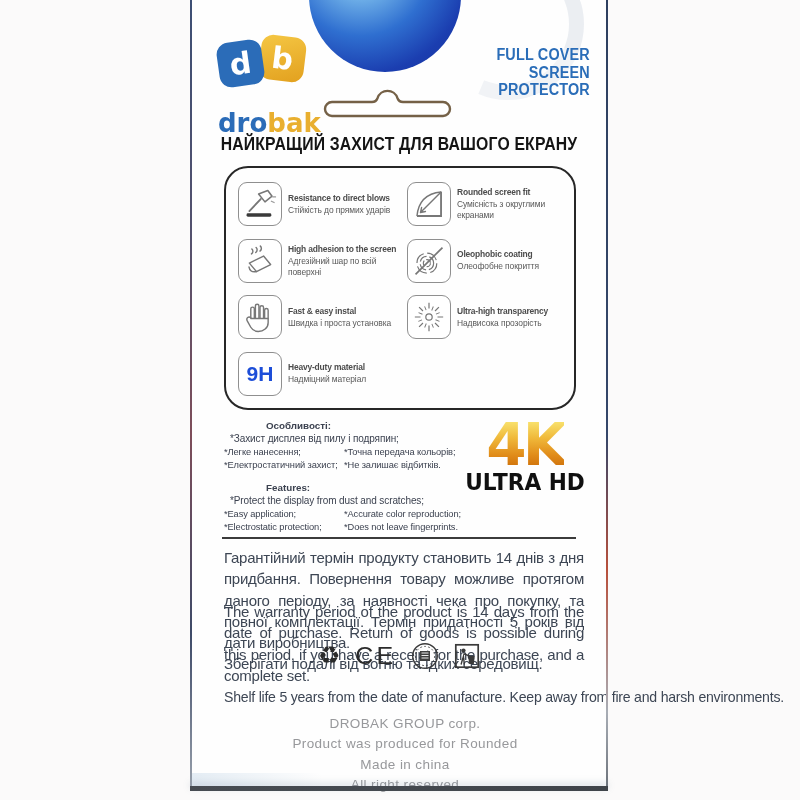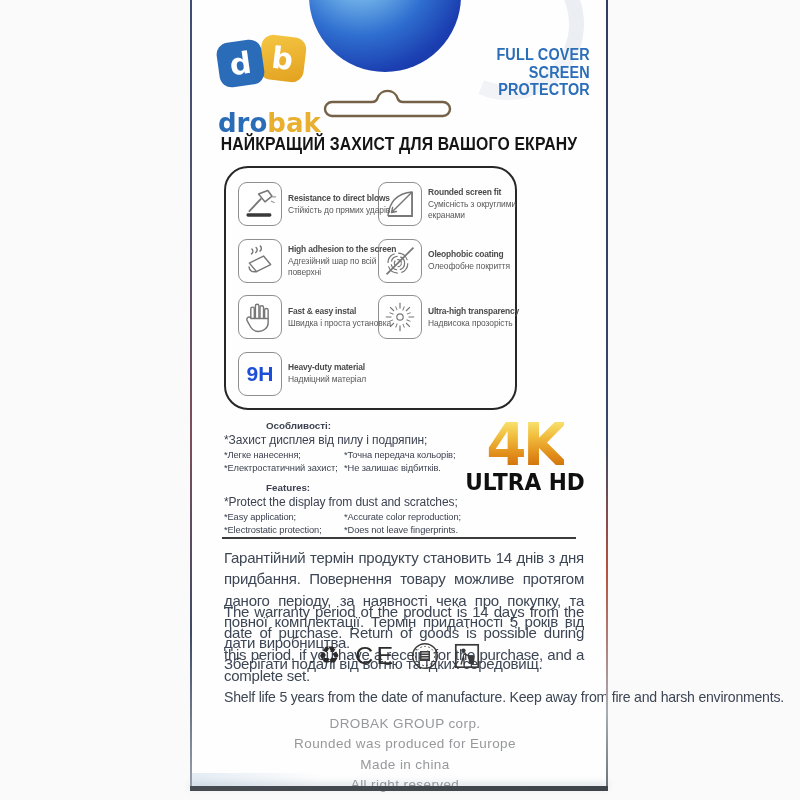--- a/index.html
+++ b/index.html
@@ -42,38 +42,38 @@
   .wordmark .bak{color:#e9af2f}
   .tagline{position:absolute;right:18px;top:46px;text-align:right;color:#2a6db8;
     font-weight:bold;font-size:16px;line-height:1.1;letter-spacing:.2px;
     transform:scaleX(.9);transform-origin:right center;}
 
   .title{position:absolute;left:0;right:0;top:134px;margin:0;text-align:center;
     font-size:17.5px;font-weight:bold;color:#141414;letter-spacing:.2px;
     transform:scaleX(.9);}
 
   
-  .panel{position:absolute;left:34px;top:166px;width:293px;height:244px;box-sizing:border-box;
+  .panel{position:absolute;left:34px;top:166px;width:352px;height:244px;box-sizing:border-box;
     border:2.2px solid #272727;border-radius:24px;padding:10px 6px 8px 12px;
     display:grid;grid-template-columns:1fr 1fr;grid-auto-rows:1fr;column-gap:8px;row-gap:4px;}
   .feat{display:flex;align-items:center;gap:6px;min-width:0;}
   .icon-box{flex:0 0 auto;width:44px;height:44px;box-sizing:border-box;background:#fff;
     border:1.6px solid #8f8f8f;border-radius:9px;display:flex;align-items:center;justify-content:center;}
   .icon-box svg{width:34px;height:34px;display:block;}
   .nine-h{font-size:21px;font-weight:bold;color:#1d4ed8;}
   .feat-text{flex:0 0 auto;width:123px;transform:scaleX(.92);transform-origin:left center;}
   .feat-en{font-size:9.2px;font-weight:bold;color:#4c4c4c;line-height:1.3;letter-spacing:-.2px;}
   .feat-ua{font-size:9.2px;color:#585858;line-height:1.2;letter-spacing:-.1px;}
 
   
   .specs{position:absolute;left:34px;width:250px;color:#3c4250;}
   .specs-ua{top:420px}
   .specs-en{top:482px}
   .spec-heading{font-weight:bold;font-size:9.8px;margin-bottom:1px;margin-left:42px;}
-  .spec-line{font-size:12px;line-height:1.4;letter-spacing:-.1px;}
+  .spec-line{font-size:10px;line-height:1.4;letter-spacing:-.1px;margin-left:6px;}
   .spec-grid{display:grid;grid-template-columns:120px 1fr;font-size:9.3px;line-height:1.4;letter-spacing:-.1px;}
 
   
   .badge4k{position:absolute;right:12px;top:420px;width:142px;text-align:center;}
   .k4{display:inline-block;font-family:"DejaVu Sans",sans-serif;font-weight:bold;
     font-size:58px;line-height:.88;letter-spacing:-4px;
     background:linear-gradient(180deg,#f8df6a 5%,#f0b93a 35%,#e08a18 70%,#c96a08 100%);
     -webkit-background-clip:text;background-clip:text;color:transparent;}
   .uhd{font-family:"DejaVu Sans",sans-serif;font-weight:bold;font-size:23px;color:#101010;
     transform:scaleX(.94);margin-top:-2px;}
@@ -287,21 +287,21 @@
       <rect x="1.8" y="1.8" width="22.4" height="22.4" fill="none" stroke="#3a3a3a" stroke-width="1.7"></rect>
       <circle cx="9.5" cy="7.5" r="2.1" fill="#3a3a3a"></circle>
       <path d="M9.8 9.6 L8 16 L10.4 16 Z" fill="#3a3a3a"></path>
       <path d="M10.2 11 L14.6 12.6 M8.6 16 L7.2 21 M9.8 16 L10.2 21" stroke="#3a3a3a" stroke-width="1.4" stroke-linecap="round"></path>
       <path d="M14.2 13 h6.6 l-1 8 h-4.6 z" fill="#3a3a3a"></path>
     </svg>
   </div>
 
   <div class="footer">
     <div>DROBAK GROUP corp.</div>
-    <div>Rounded was produced for Europe</div>
+    <div>Product was produced for Rounded</div>
     <div>Made in china</div>
     <div>All right reserved</div>
   </div>
 
   <div class="sheen"></div>
   <div class="edge-left"></div>
   <div class="edge-right"></div>
   <div class="bottom-shadow"></div>
 </div>
 

